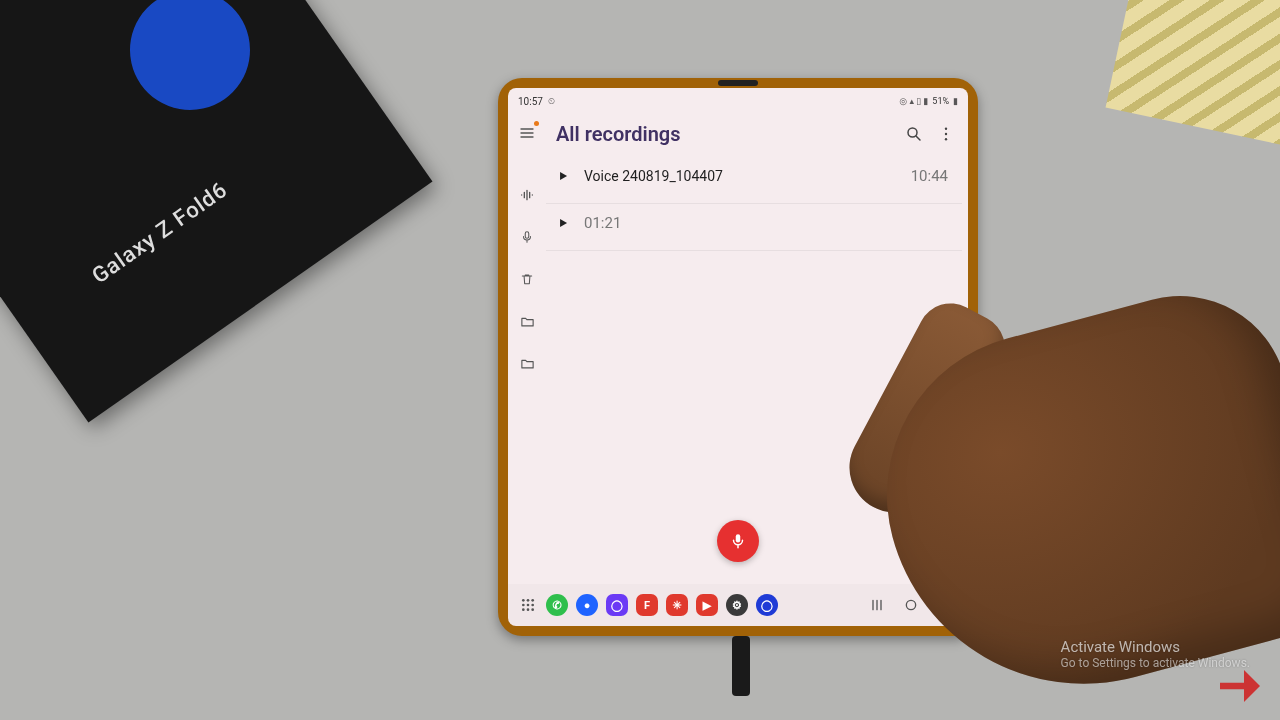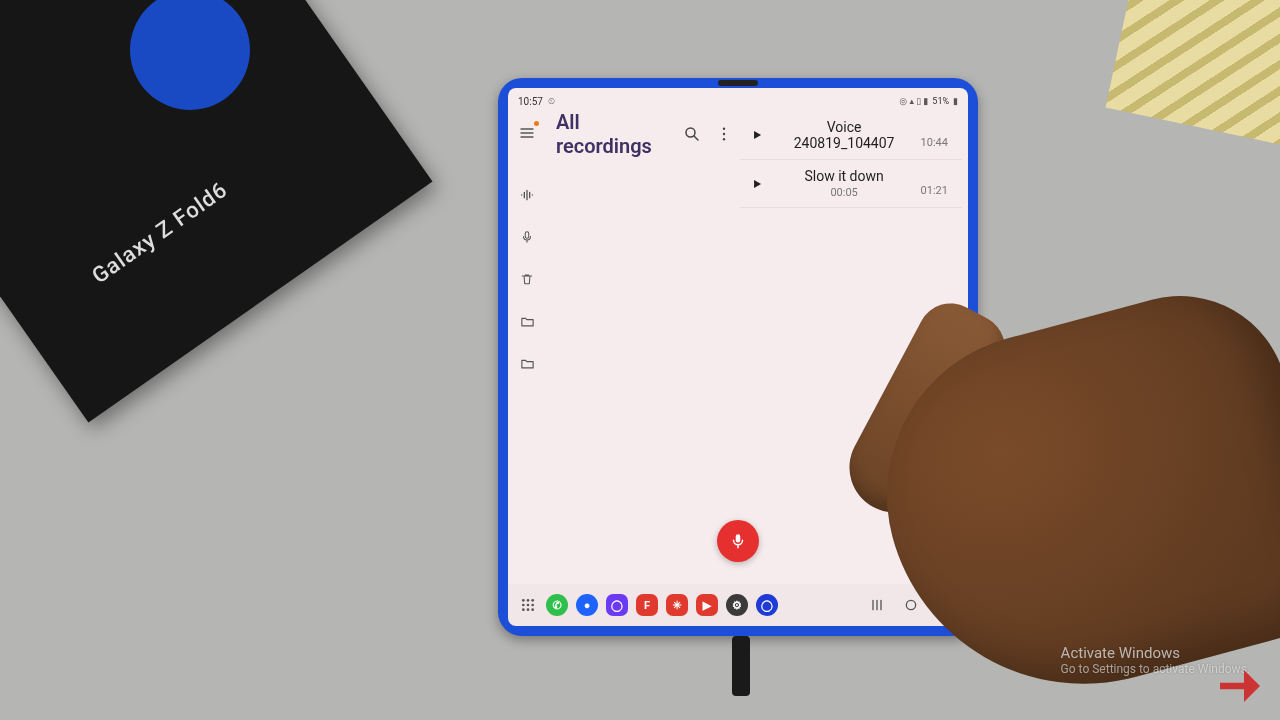--- a/index.html
+++ b/index.html
@@ -53,21 +53,21 @@
     background: repeating-linear-gradient(135deg,#e9dca2,#e9dca2 14px,#c7b96f 14px,#c7b96f 22px);
     transform: rotate(12deg);
   }
   
   .device {
     position: absolute;
     left: 498px;
     top: 78px;
     width: 480px;
     height: 558px;
-    background: #1d4ed8;
+    background: #a16207;
     border-radius: 24px;
     padding: 10px;
     box-sizing: border-box;
     box-shadow: 0 4px 12px rgba(0,0,0,0.35);
   }
   .device:before {
     content:"";
     position:absolute;
     top:2px;left:50%;transform:translateX(-50%);
     width:40px;height:6px;background:#222;border-radius:3px;
@@ -121,21 +121,21 @@
   .dot-badge {
     position:absolute;
     top:2px;right:2px;
     width:5px;height:5px;border-radius:50%;
     background:#e97a1a;
   }
   .rail-space { height: 6px;}
   .main {
     flex:1;
     display:flex;
-    flex-direction:row;
+    flex-direction:column;
     padding-right:6px;
   }
   .header-row {
     display:flex;
     align-items:center;
     height:46px;
     padding-left:10px;
   }
   .title {
     font-size:20px;
@@ -146,34 +146,33 @@
   .hdr-btn {
     width:32px;height:32px;
     display:flex;align-items:center;justify-content:center;
     color:#444;
   }
   
   .list { padding-left:0;}
   .rec-item {
     display:flex;
     align-items:center;
-    padding: 8px 14px 8px 6px;
+    padding: 8px 14px 16px 6px;
     border-bottom:1px solid rgba(0,0,0,0.06);
     gap:10px;
-    text-align:center;
   }
   .play {
     width:22px;height:22px;
     display:flex;align-items:center;justify-content:center;
     color:#222;
   }
   .rec-text { flex:1; display:flex; flex-direction:column; gap:2px;}
   .rec-name { font-size:14px; color:#1f1f1f;}
   .rec-dur  { font-size:11px; color:#777;}
-  .rec-time { font-size:11px; color:#777; align-self:flex-end; padding-bottom:2px;}
+  .rec-time { font-size:15px; color:#777; align-self:flex-end; padding-bottom:2px;}
   
   .record-fab {
     position:absolute;
     bottom:64px;
     left:50%;
     transform:translateX(-50%);
     width:42px;height:42px;border-radius:50%;
     background:#e63030;
     display:flex;align-items:center;justify-content:center;
     color:#fff;
@@ -222,21 +221,21 @@
     width:90px;height:220px;
     background: linear-gradient(#8a5a36,#6a4326);
     border-radius: 44px 44px 60px 60px;
     transform: rotate(28deg);
     box-shadow: inset -8px -8px 16px rgba(0,0,0,0.25);
   }
   
   .watermark {
     position:absolute;
     right:30px;
-    bottom:44px;
+    bottom:50px;
     text-align:left;
     color:rgba(255,255,255,0.65);
     font-size:15px;
     text-shadow:0 0 2px rgba(0,0,0,0.3);
   }
   .watermark .w2 { font-size:12px; color:rgba(255,255,255,0.55);}
   .corner-logo {
     position:absolute;
     right:20px;bottom:18px;
     width:40px;height:32px;
@@ -342,24 +341,20 @@
             </div>
             <span class="rec-time">10:44</span>
           </div>
 
           <div class="rec-item">
             <div class="play">
               <svg width="14" height="14" viewBox="0 0 24 24">
                   <path d="M7 5v14l12-7z" fill="#222"></path>
                 </svg>
             </div>
-            <div class="rec-text">
-              <span class="rec-name">Slow it down</span>
-              <span class="rec-dur">00:05</span>
-            </div>
             <span class="rec-time">01:21</span>
           </div>
         </div>
       </div>
     </div>
 
     <div class="record-fab">
       <svg width="18" height="18" viewBox="0 0 24 24">
           <rect x="9" y="3" width="6" height="11" rx="3" fill="#fff"></rect>
           <path d="M6 11a6 6 0 0012 0M12 17v4" stroke="#fff" stroke-width="2" fill="none" stroke-linecap="round"></path>

